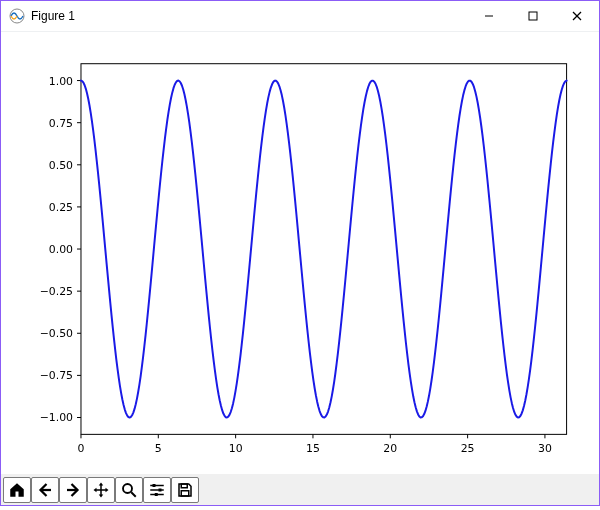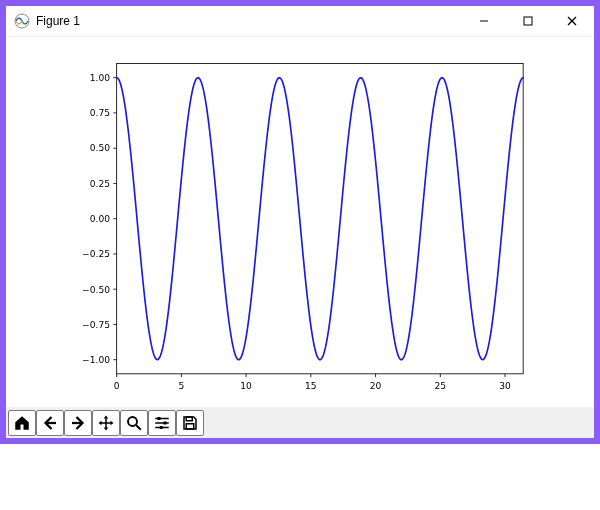--- a/index.html
+++ b/index.html
@@ -7,22 +7,22 @@
     padding: 0;
     width: 600px;
     height: 510px;
     font-family: "Segoe UI", Tahoma, sans-serif;
     background: #ffffff;
     overflow: hidden;
   }
   .window {
     box-sizing: border-box;
     width: 600px;
-    height: 444px;
-    border: 6px solid #8b5cf6;
+    height: 506px;
+    border: 1px solid #8b5cf6;
     display: flex;
     flex-direction: column;
     background: #fff;
   }
   .titlebar {
     height: 30px;
     display: flex;
     align-items: center;
     background: #ffffff;
     border-bottom: 1px solid #eef0f2;

